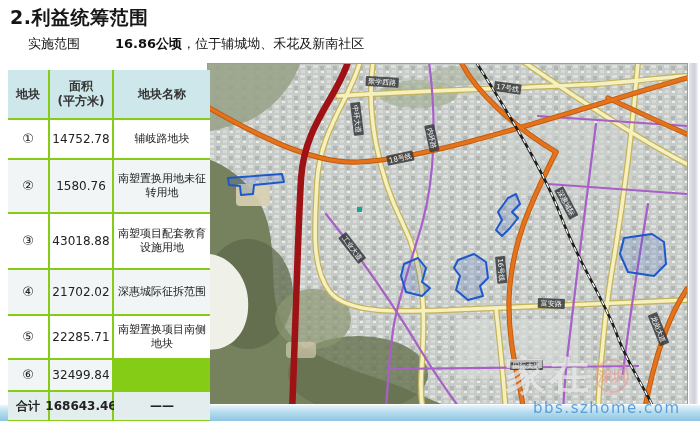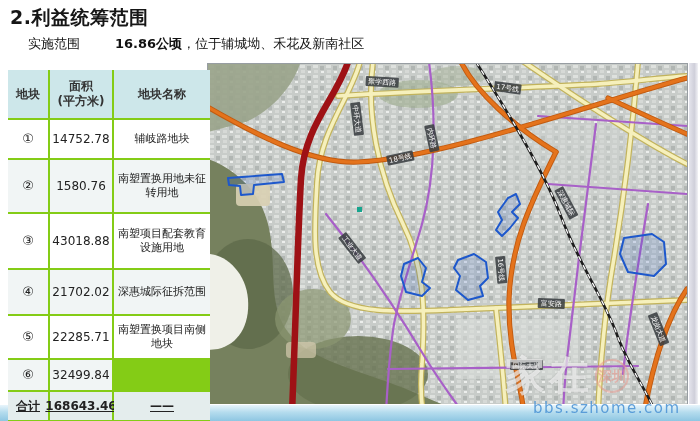--- a/index.html
+++ b/index.html
@@ -25,21 +25,21 @@
     display:grid;grid-template-columns:40px 62px 96px;column-gap:2px;
     margin-bottom:2px;
   }
   .tcell{
     display:flex;align-items:center;justify-content:center;text-align:center;
     padding:2px 1px;line-height:1.25;
   }
   .thead .tcell{background:#cde7ea;font-weight:bold;color:#333;min-height:44px;white-space:pre-line;font-size:12px;}
   .r-odd  .tcell{background:#ffffff;}
   .r-even .tcell{background:#f1f5f5;}
-  .r-total .tcell{background:#e4eded;font-weight:bold;text-decoration:underline;}
+  .r-total .tcell{background:#e4eded;font-weight:bold;}
   .num{font-size:12px;}
   .pname{font-size:11px;}
   .pid{font-size:13px;}
   .mh38 .tcell{min-height:34px;} .mh52 .tcell{min-height:48px;}
   .mh54 .tcell{min-height:50px;} .mh44 .tcell{min-height:40px;}
   .mh42 .tcell{min-height:38px;} .mh30 .tcell{min-height:26px;}
   .mh28 .tcell{min-height:24px;}
   
   .map{
     position:absolute;left:207px;top:63px;width:479px;height:347px;

